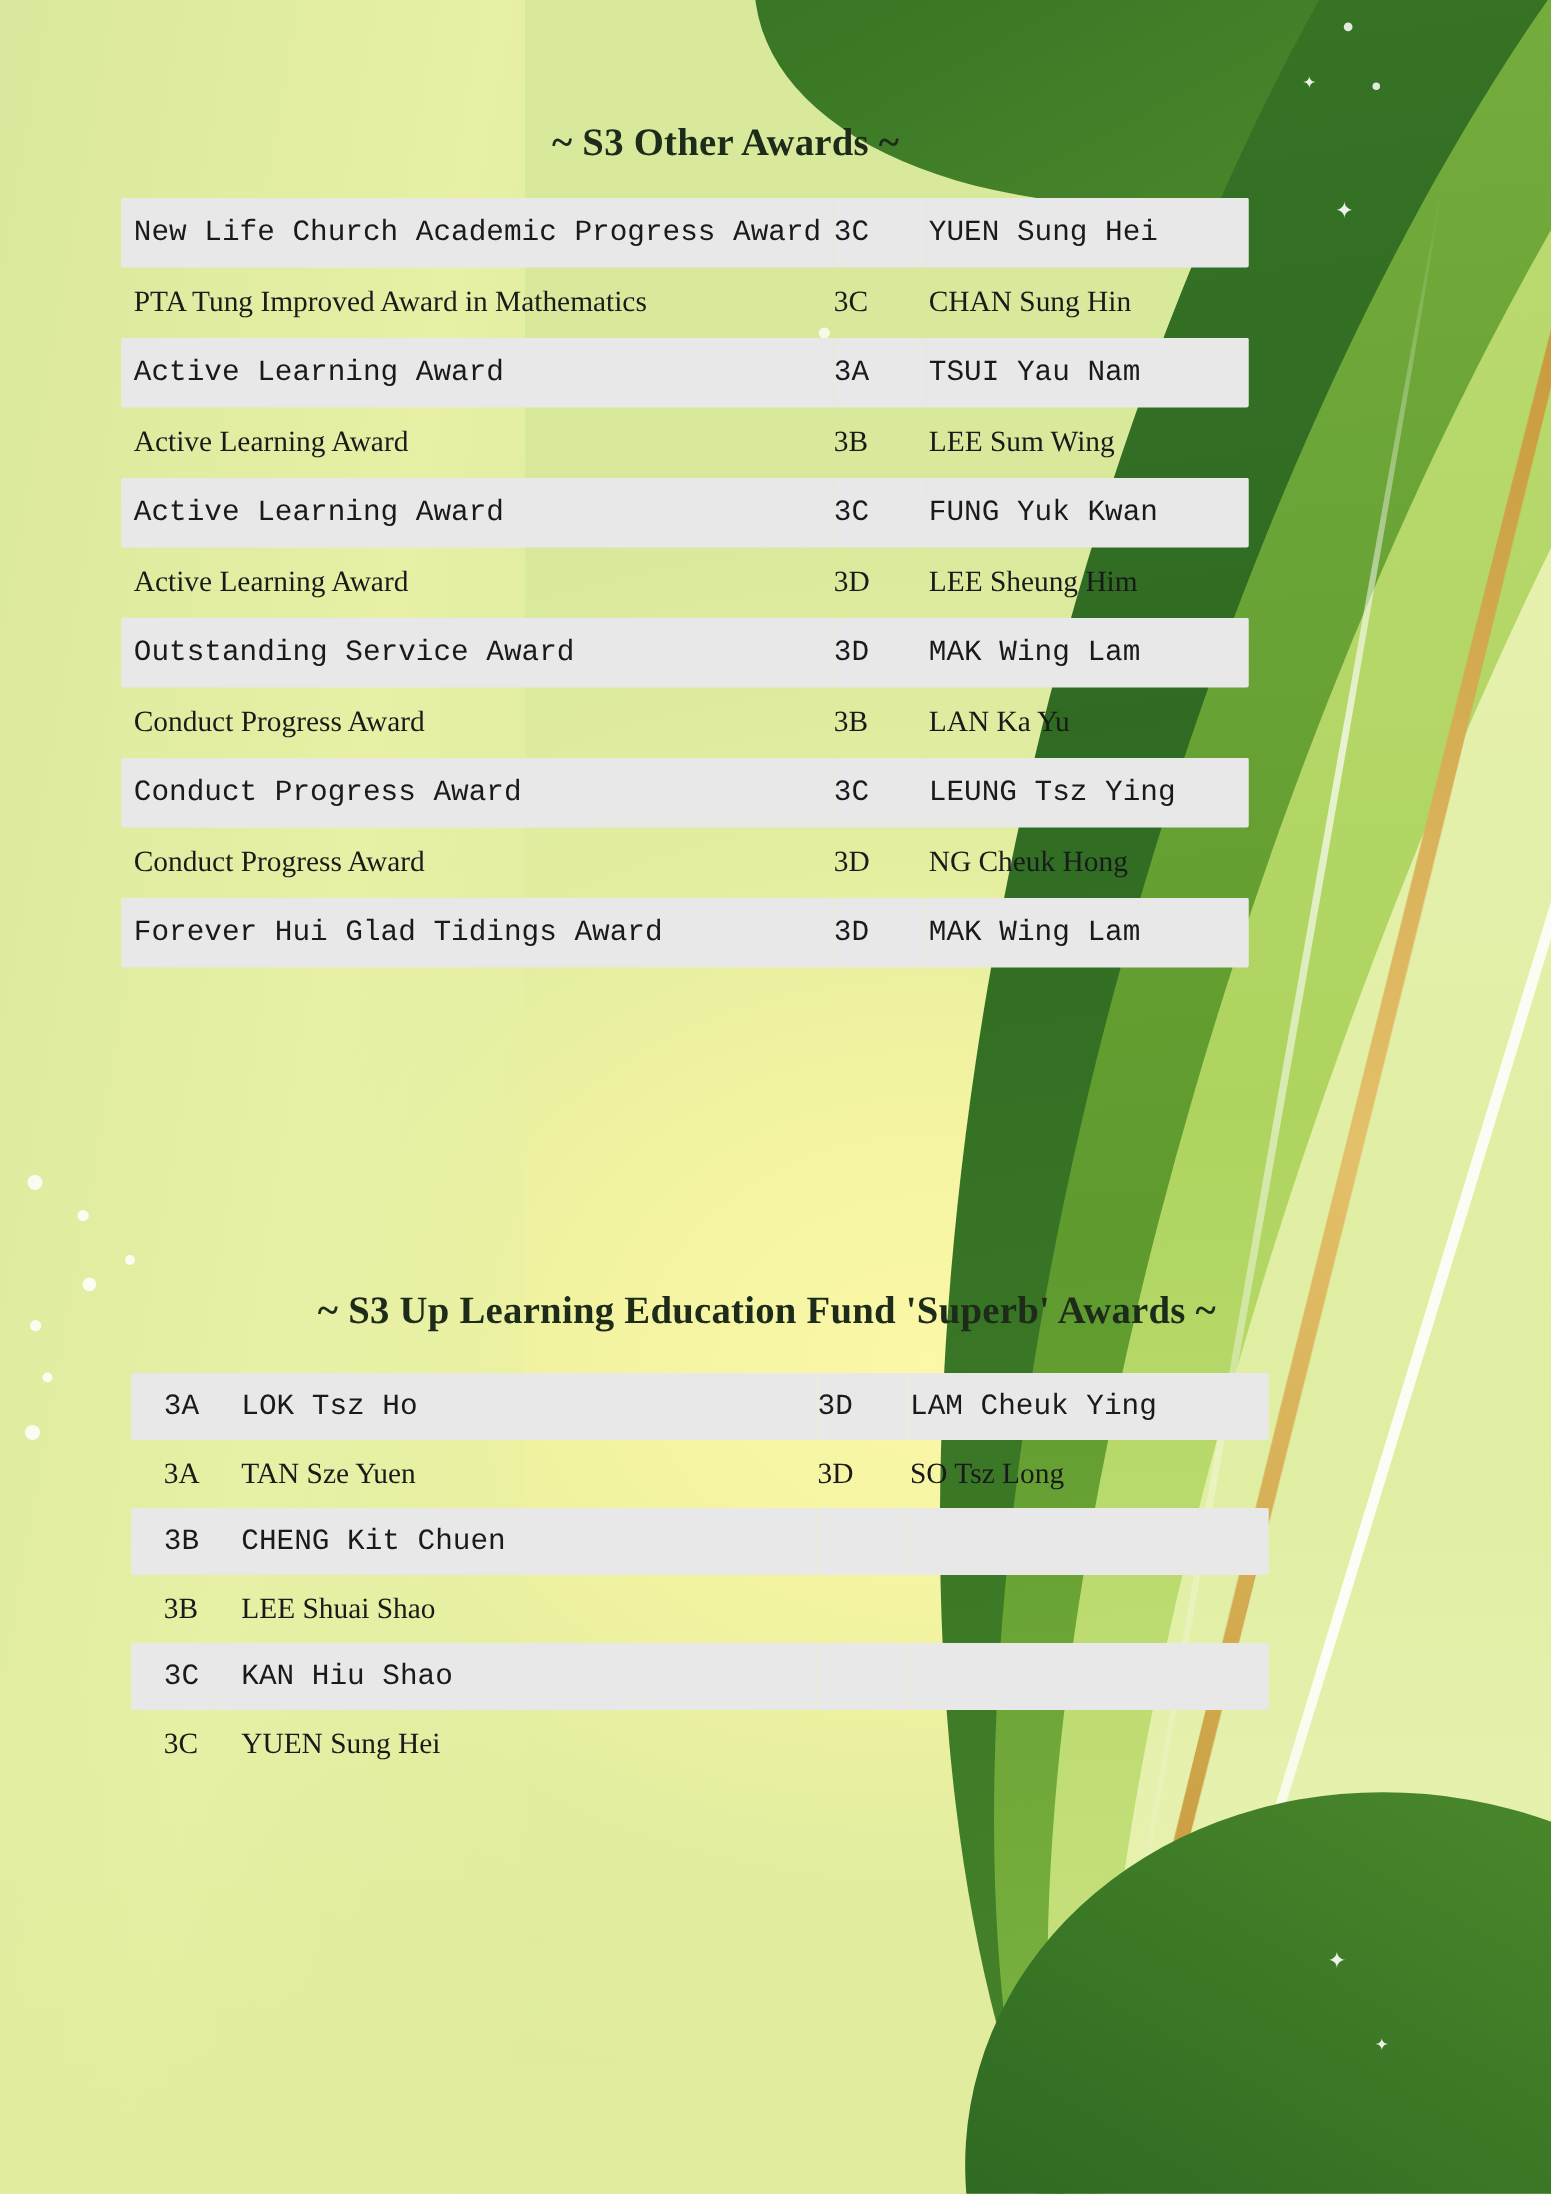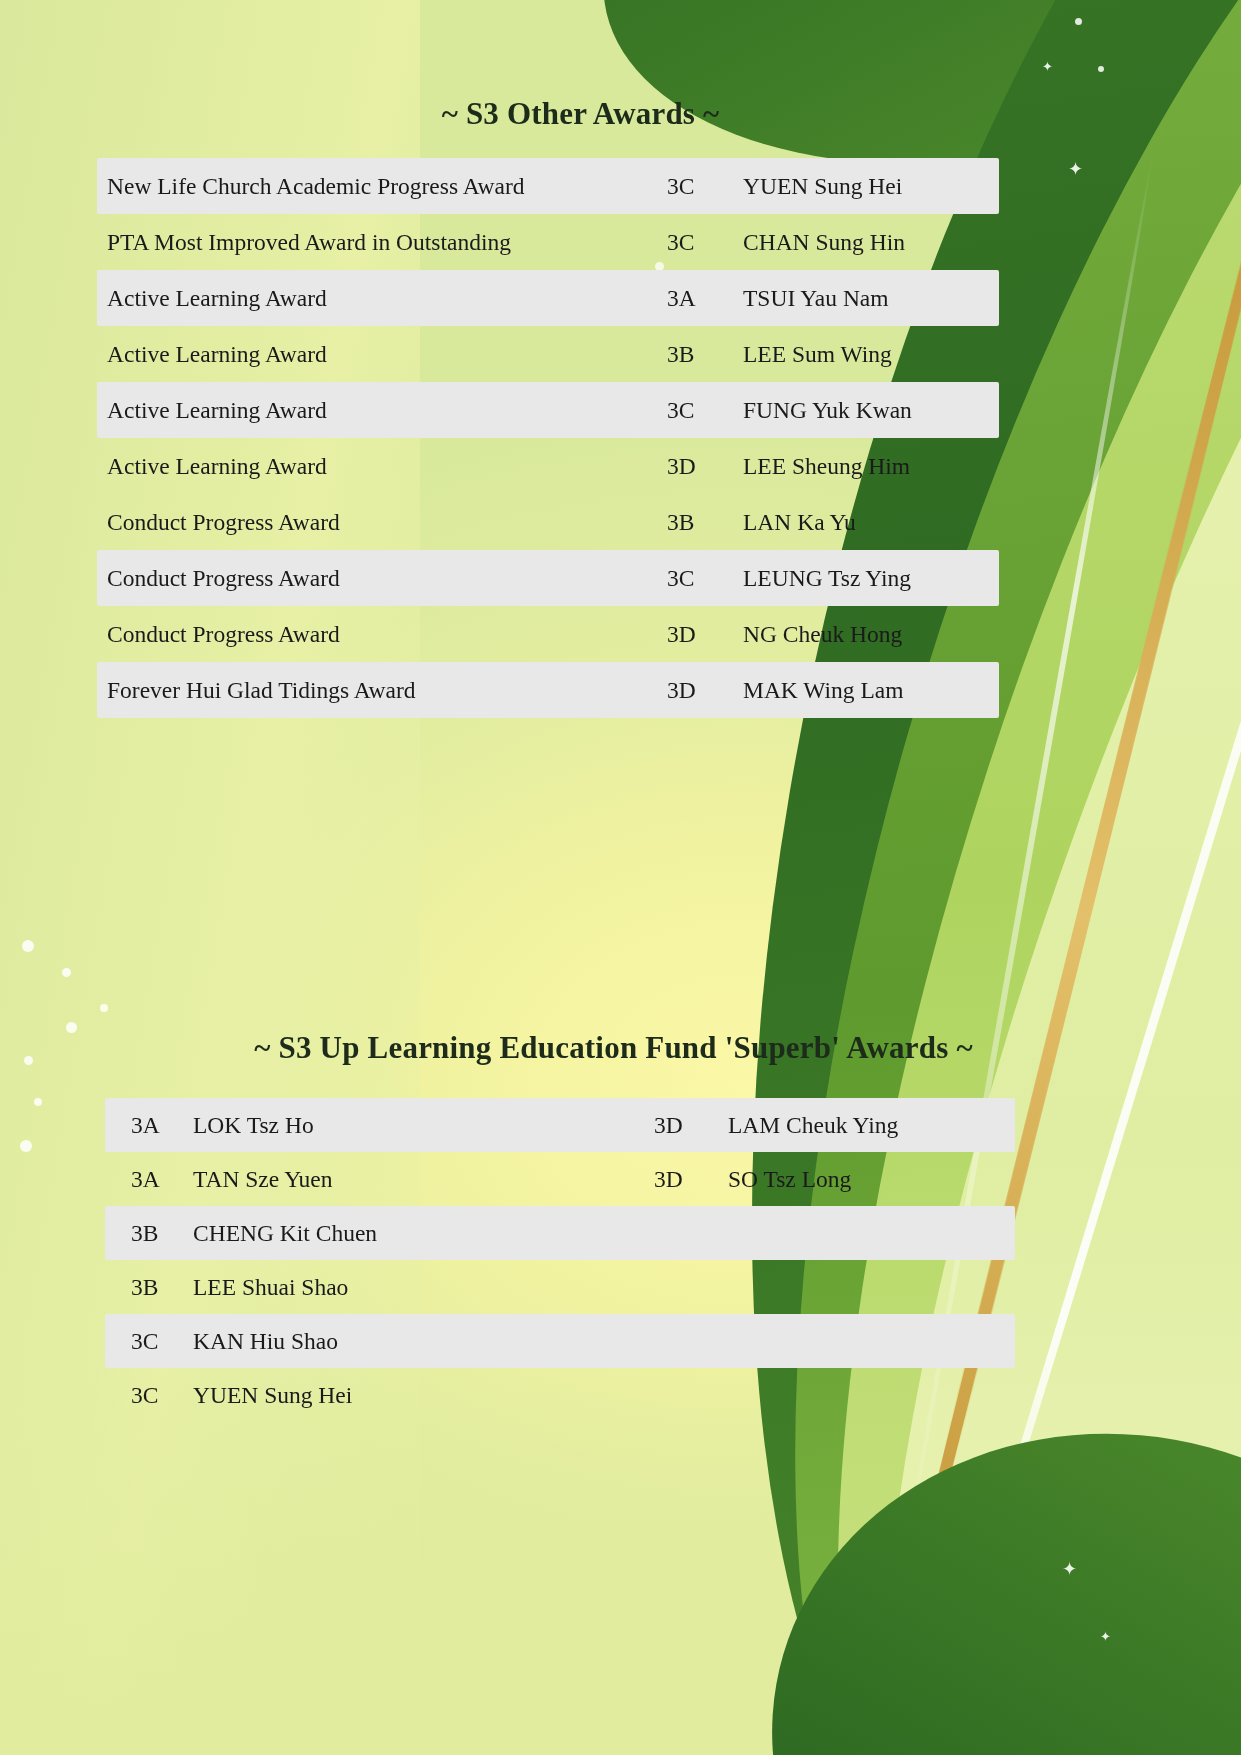--- a/index.html
+++ b/index.html
@@ -182,21 +182,21 @@
   #table-superb col.c-class1 { width: 66px; }
   #table-superb col.c-name1  { width: 483px; }
   #table-superb col.c-class2 { width: 72px; }
   #table-superb col.c-name2  { width: 289px; }
   #table-superb td { height: 54px; padding-left: 0; }
   #table-superb td.class1 { padding-left: 26px; }
   #table-superb td.name1  { padding-left: 22px; }
   #table-superb td.class2 { padding-left: 0; }
   #table-superb td.name2  { padding-left: 2px; }
 
-  tr.band-grey td { background: #e8e8e8; }
+  tr.band-grey td { background: #e8e8e8; font-family: Liberation Mono, monospace; }
   tr.band-clear td { background: transparent; }
 
   
   tr.band-grey td:first-child { border-top-left-radius: 2px; border-bottom-left-radius: 2px; }
   tr.band-grey td:last-child  { border-top-right-radius: 2px; border-bottom-right-radius: 2px; }
 </style>
 </head>
 <body>
 
 <div class="bg-base"></div>
@@ -240,21 +240,21 @@
           <col class="c-class">
           <col class="c-name">
       </colgroup>
       <tbody>
         <tr class="band-grey">
           <td class="award">New Life Church Academic Progress Award</td>
           <td class="klass">3C</td>
           <td class="name">YUEN Sung Hei</td>
         </tr>
         <tr class="band-clear">
-          <td class="award">PTA Most Improved Award in Outstanding</td>
+          <td class="award">PTA Tung Improved Award in Mathematics</td>
           <td class="klass">3C</td>
           <td class="name">CHAN Sung Hin</td>
         </tr>
         <tr class="band-grey">
           <td class="award">Active Learning Award</td>
           <td class="klass">3A</td>
           <td class="name">TSUI Yau Nam</td>
         </tr>
         <tr class="band-clear">
           <td class="award">Active Learning Award</td>
@@ -263,20 +263,25 @@
         </tr>
         <tr class="band-grey">
           <td class="award">Active Learning Award</td>
           <td class="klass">3C</td>
           <td class="name">FUNG Yuk Kwan</td>
         </tr>
         <tr class="band-clear">
           <td class="award">Active Learning Award</td>
           <td class="klass">3D</td>
           <td class="name">LEE Sheung Him</td>
+        </tr>
+        <tr class="band-grey">
+          <td class="award">Outstanding Service Award</td>
+          <td class="klass">3D</td>
+          <td class="name">MAK Wing Lam</td>
         </tr>
         <tr class="band-clear">
           <td class="award">Conduct Progress Award</td>
           <td class="klass">3B</td>
           <td class="name">LAN Ka Yu</td>
         </tr>
         <tr class="band-grey">
           <td class="award">Conduct Progress Award</td>
           <td class="klass">3C</td>
           <td class="name">LEUNG Tsz Ying</td>

